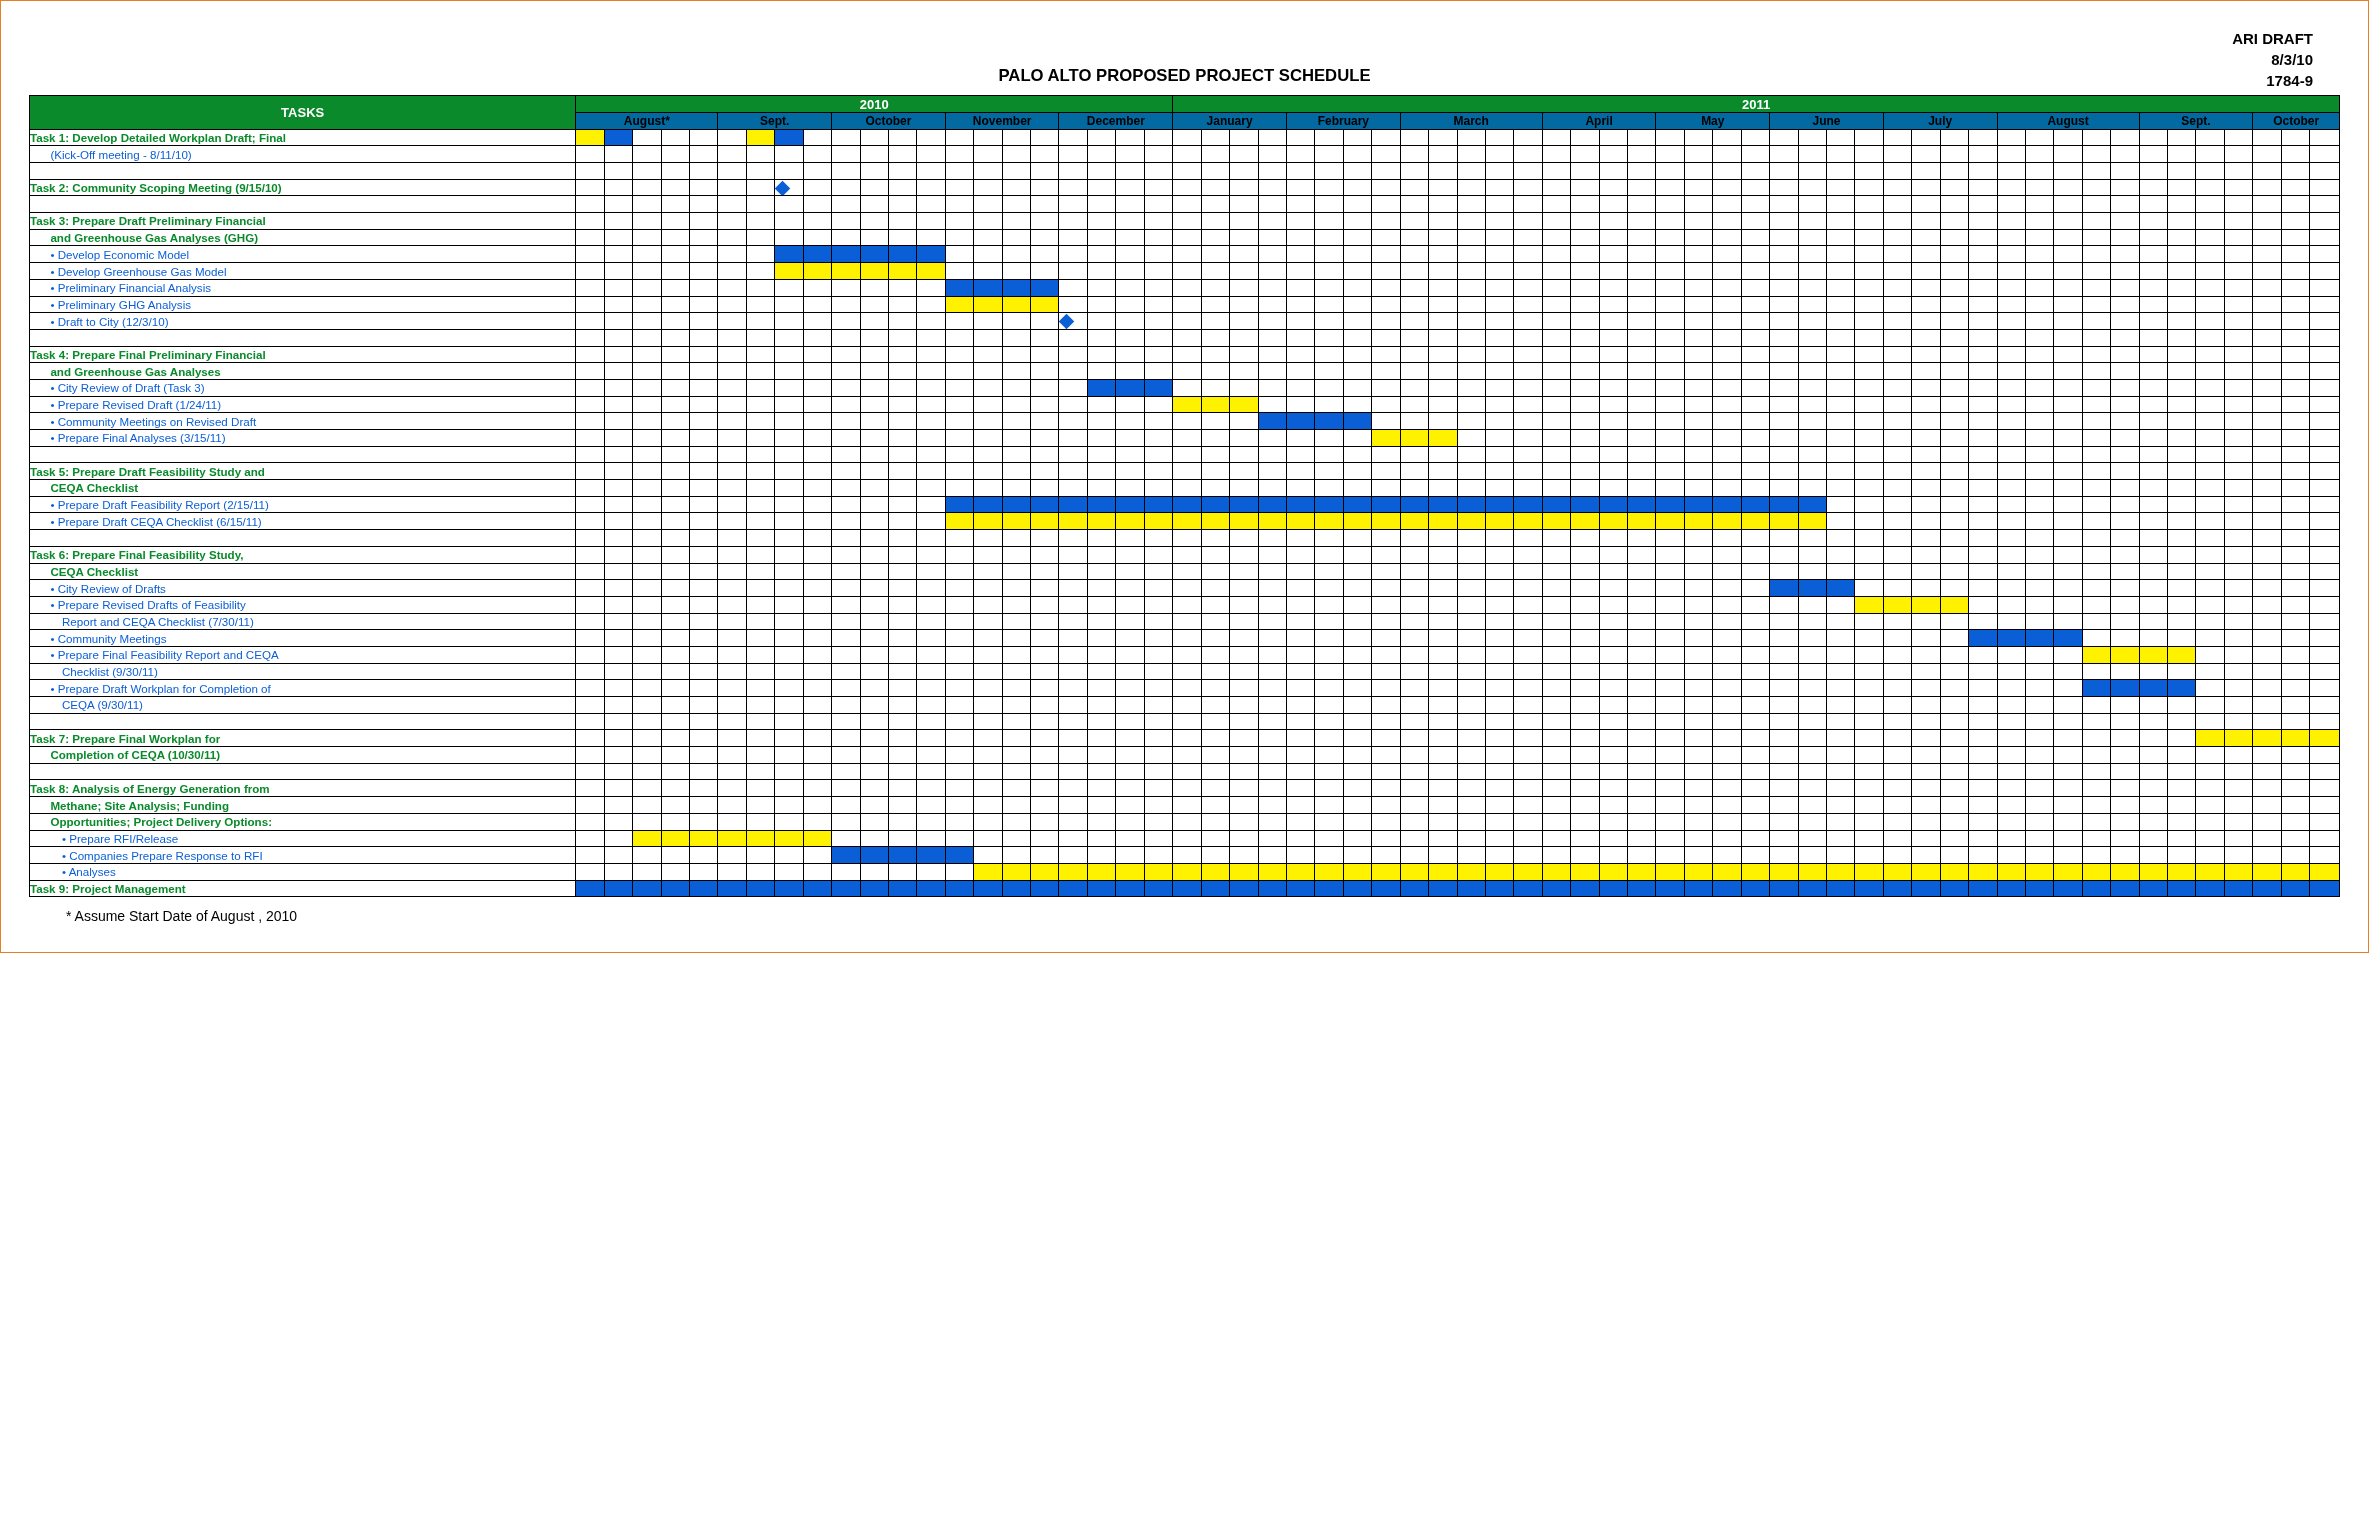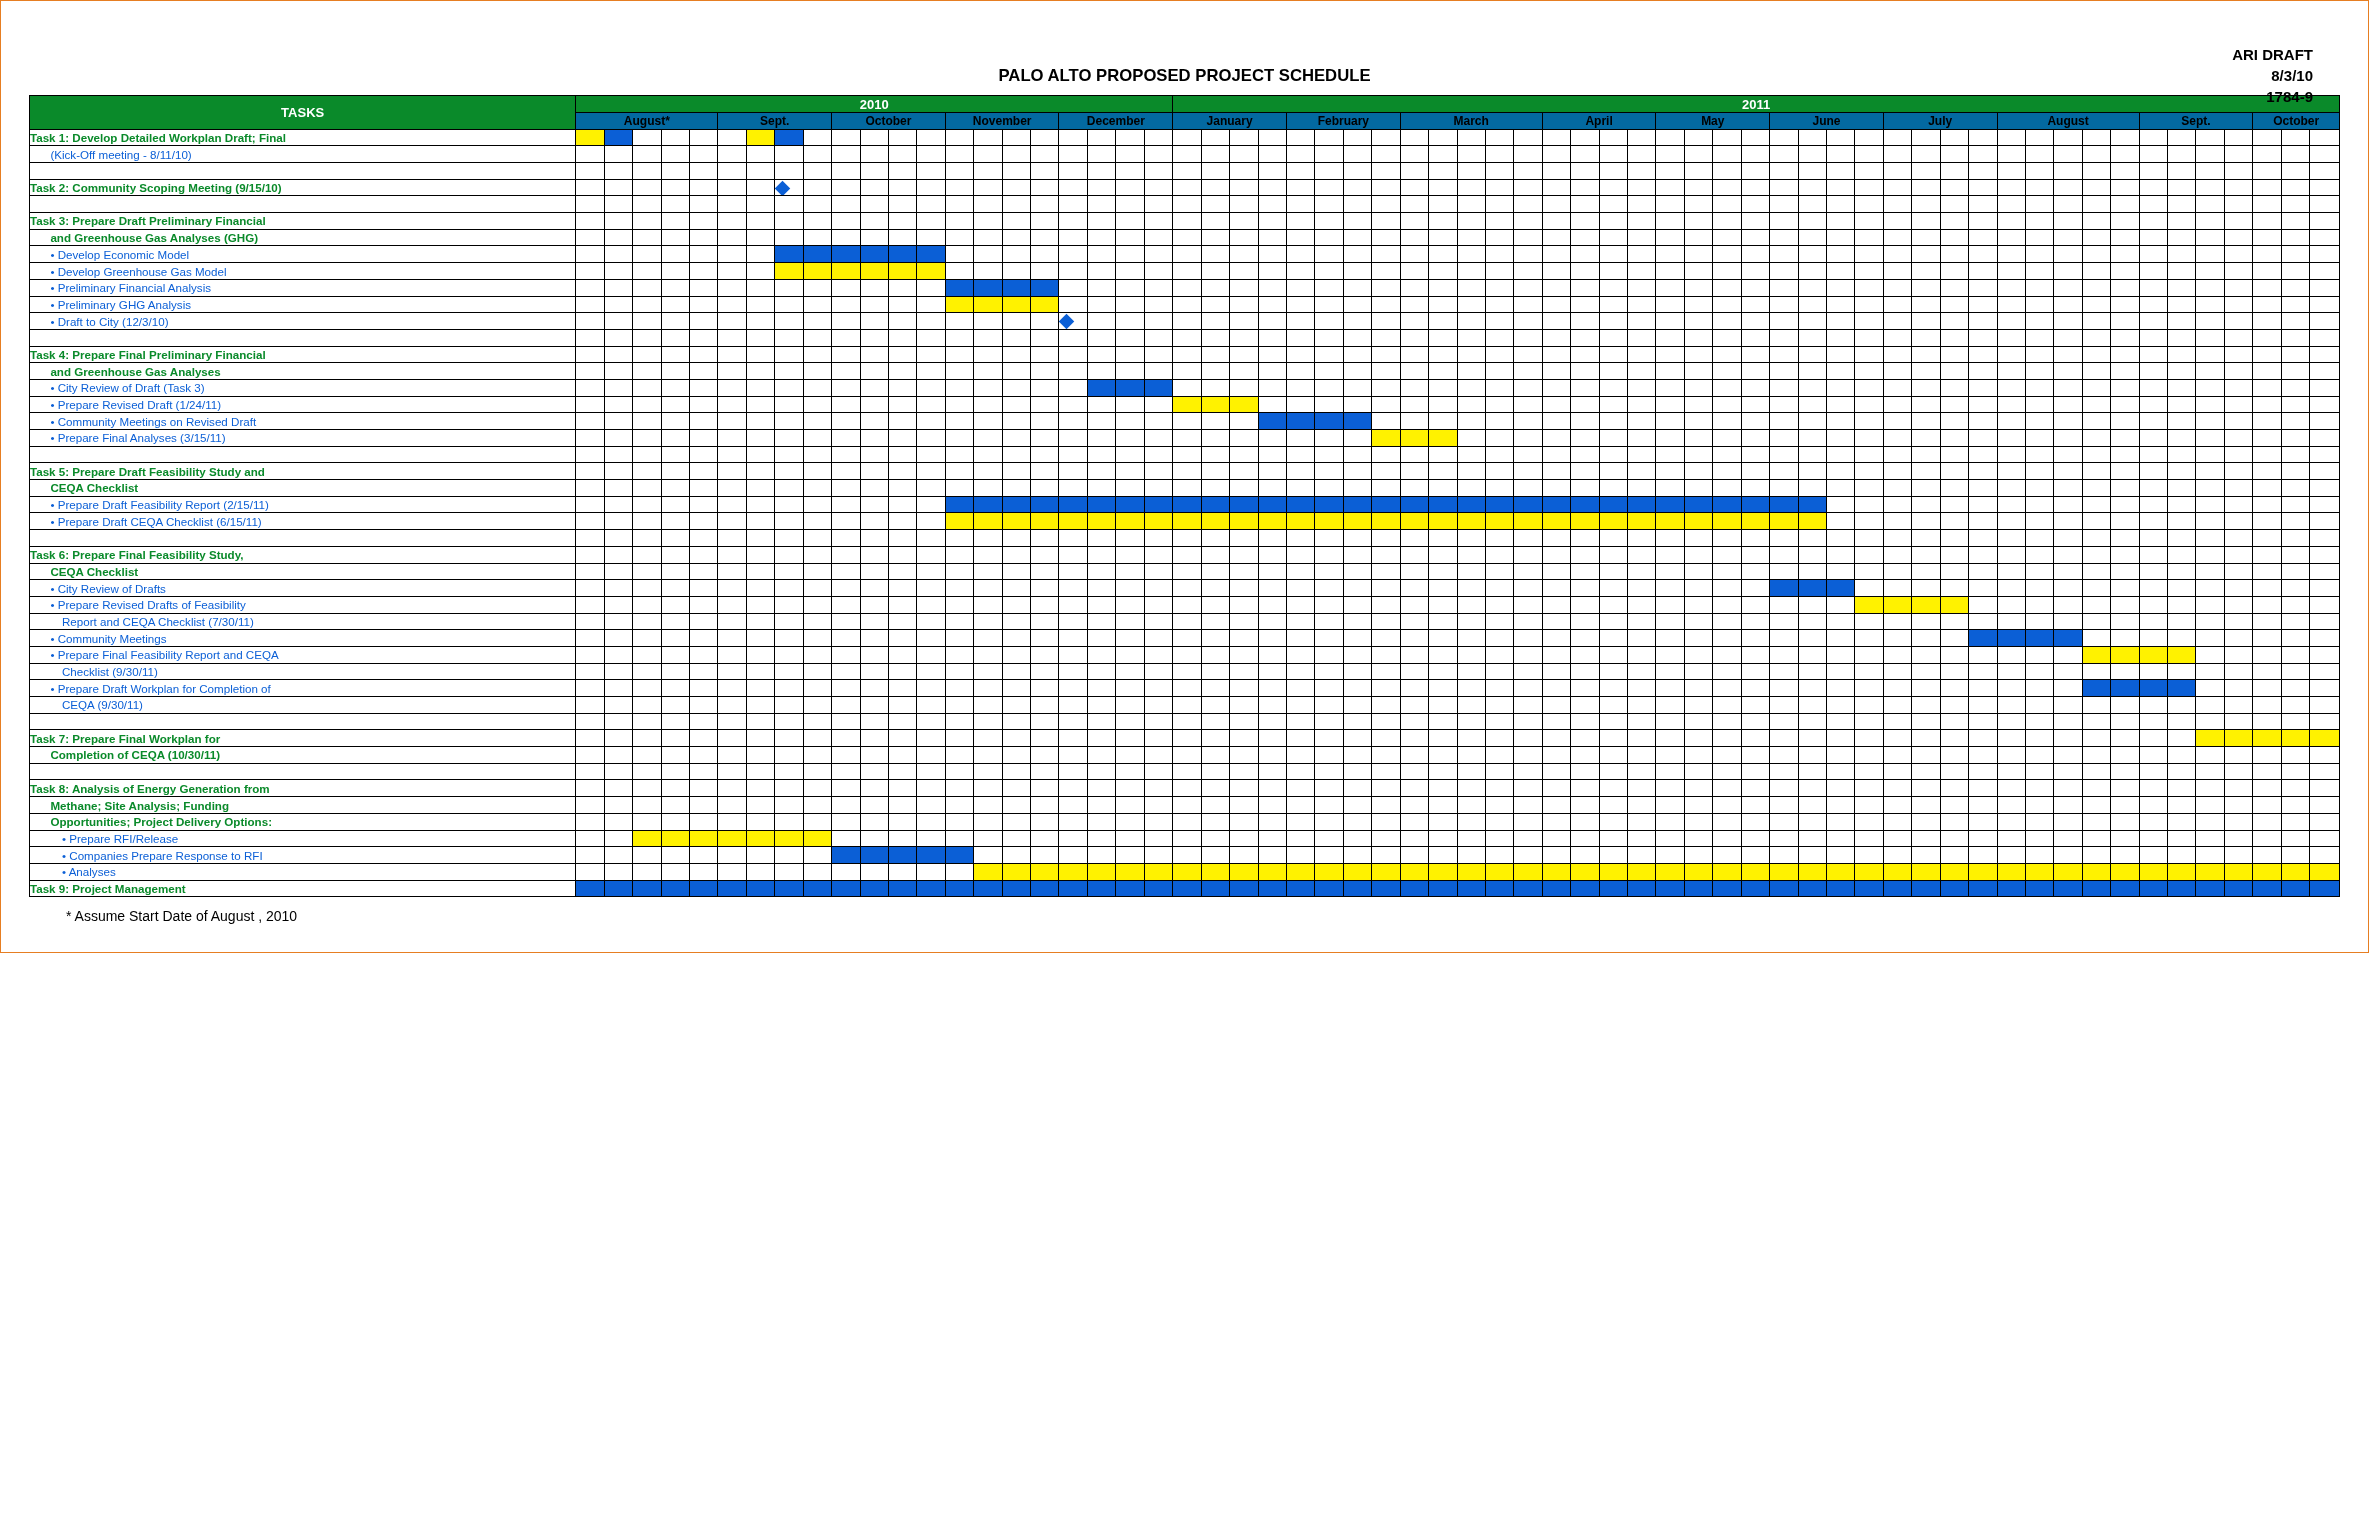--- a/index.html
+++ b/index.html
@@ -5,21 +5,21 @@
   * { box-sizing: border-box; }
   body {
     font-family: Arial, sans-serif;
     background: #fff;
     margin: 0;
     padding: 28px;
     border: 1.9px solid #e67e22;
   }
   .meta {
     position: absolute;
-    top: 44px;
+    top: 28px;
     right: 56px;
     text-align: right;
     font-size: 15px;
     font-weight: bold;
     line-height: 1.4;
   }
   .title {
     text-align: center;
     color: #000000;
     font-weight: bold;

